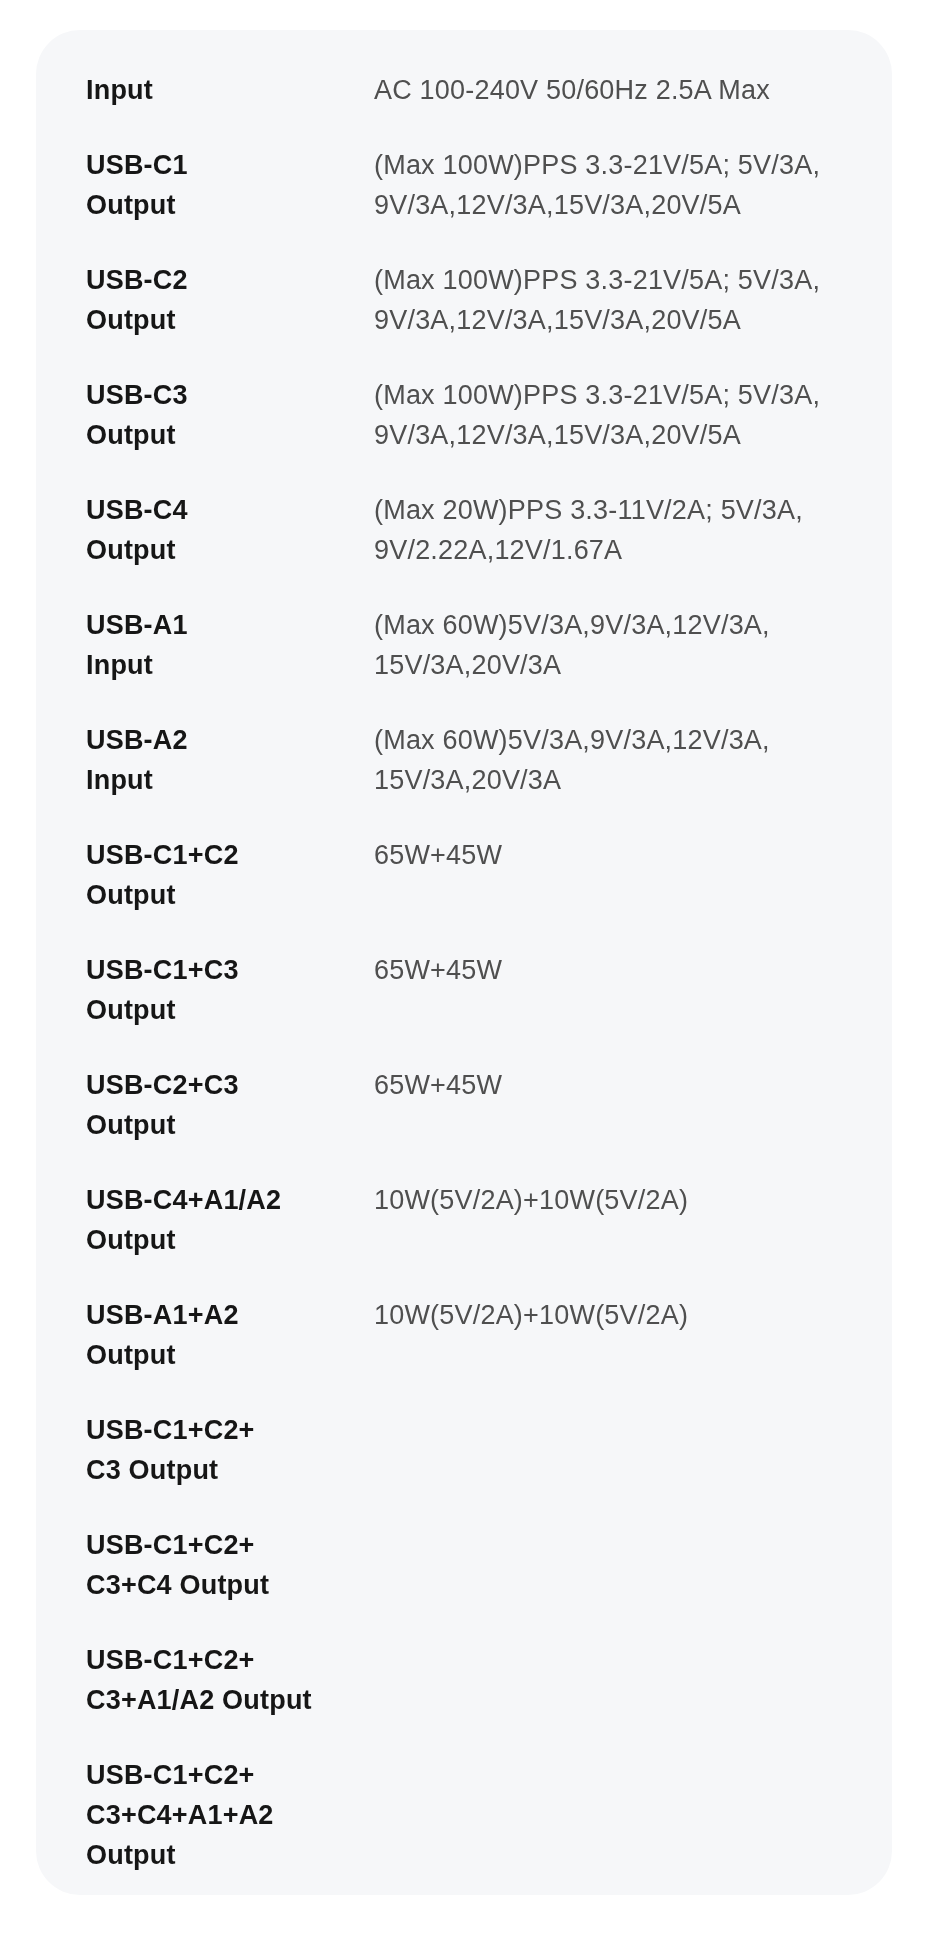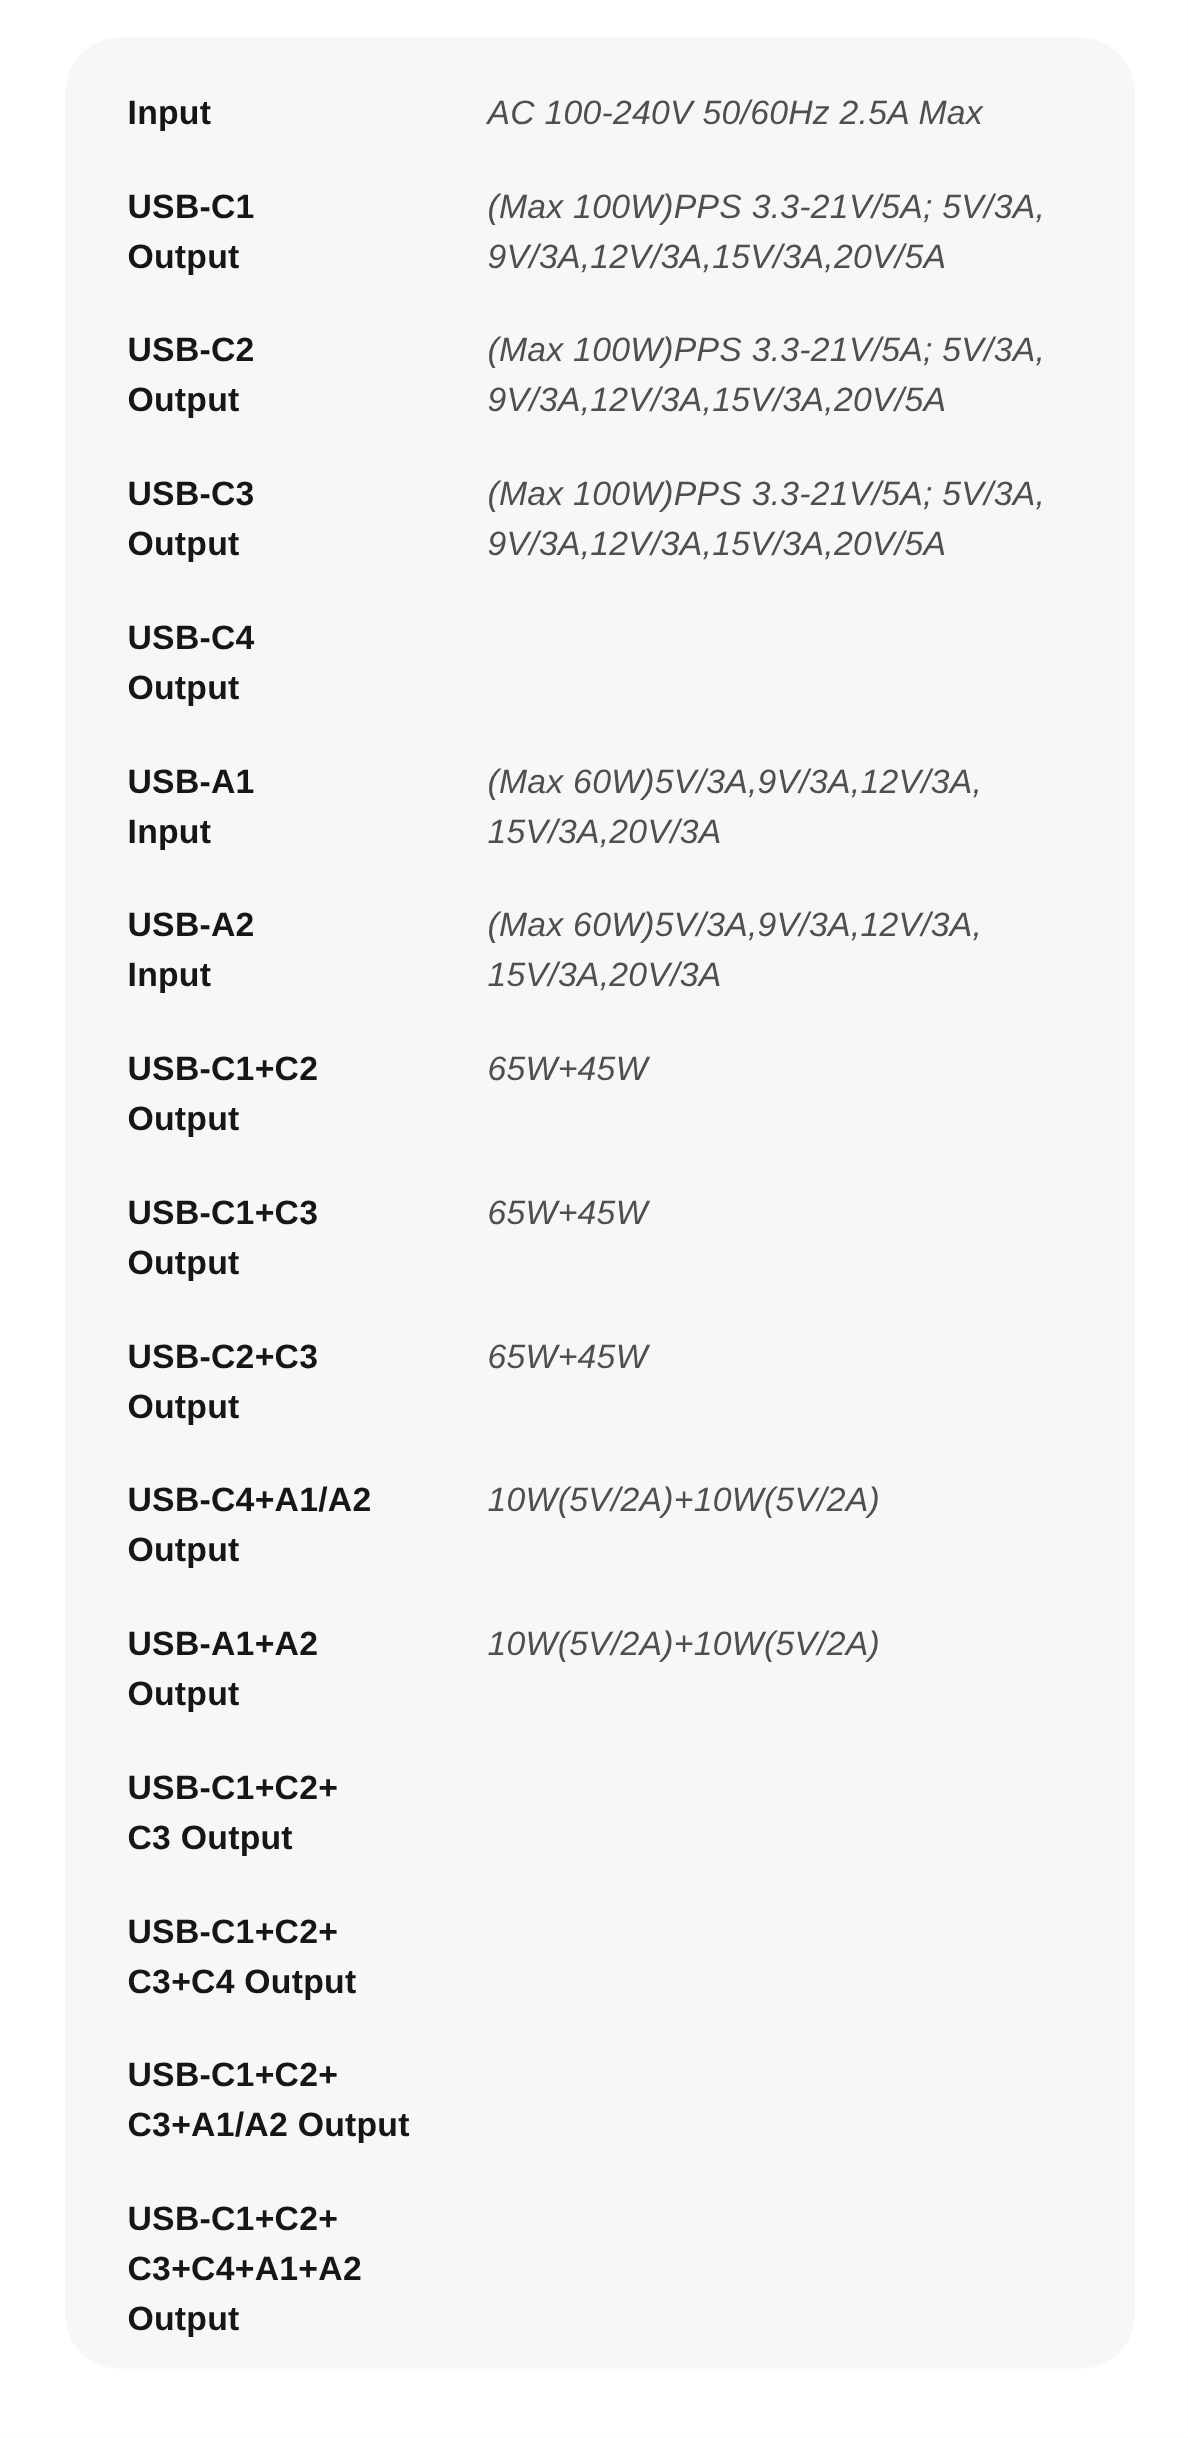--- a/index.html
+++ b/index.html
@@ -8,21 +8,21 @@
     background: #ffffff;
     font-family: "Liberation Sans", sans-serif;
   }
   body {
     width: 950px;
     height: 1950px;
     position: relative;
   }
   .spec-card {
     position: absolute;
-    left: 52px;
+    left: 36px;
     top: 30px;
     width: 856px;
     height: 1865px;
     box-sizing: border-box;
     background: #f6f7f9;
     border-radius: 44px;
     padding: 40px 8px 20px 50px;
     overflow: hidden;
   }
   .spec-row {
@@ -41,21 +41,20 @@
     letter-spacing: 0.2px;
   }
   .spec-value {
     flex: 1 1 auto;
     font-size: 27px;
     line-height: 40px;
     font-weight: 400;
     color: #4f4f4f;
     white-space: pre-line;
     letter-spacing: 0.2px;
-    font-style: italic;
   }
 </style>
 </head>
 <body>
 
 <div class="spec-card">
 
   <div class="spec-row">
     <div class="spec-label">Input</div>
     <div class="spec-value">AC 100-240V 50/60Hz 2.5A Max</div>
@@ -78,20 +77,22 @@
   <div class="spec-row">
     <div class="spec-label">USB-C3
 Output</div>
     <div class="spec-value">(Max 100W)PPS 3.3-21V/5A; 5V/3A,
 9V/3A,12V/3A,15V/3A,20V/5A</div>
   </div>
 
   <div class="spec-row">
     <div class="spec-label">USB-C4
 Output</div>
+    <div class="spec-value">(Max 20W)PPS 3.3-11V/2A; 5V/3A,
+9V/2.22A,12V/1.67A</div>
   </div>
 
   <div class="spec-row">
     <div class="spec-label">USB-A1
 Input</div>
     <div class="spec-value">(Max 60W)5V/3A,9V/3A,12V/3A,
 15V/3A,20V/3A</div>
   </div>
 
   <div class="spec-row">

